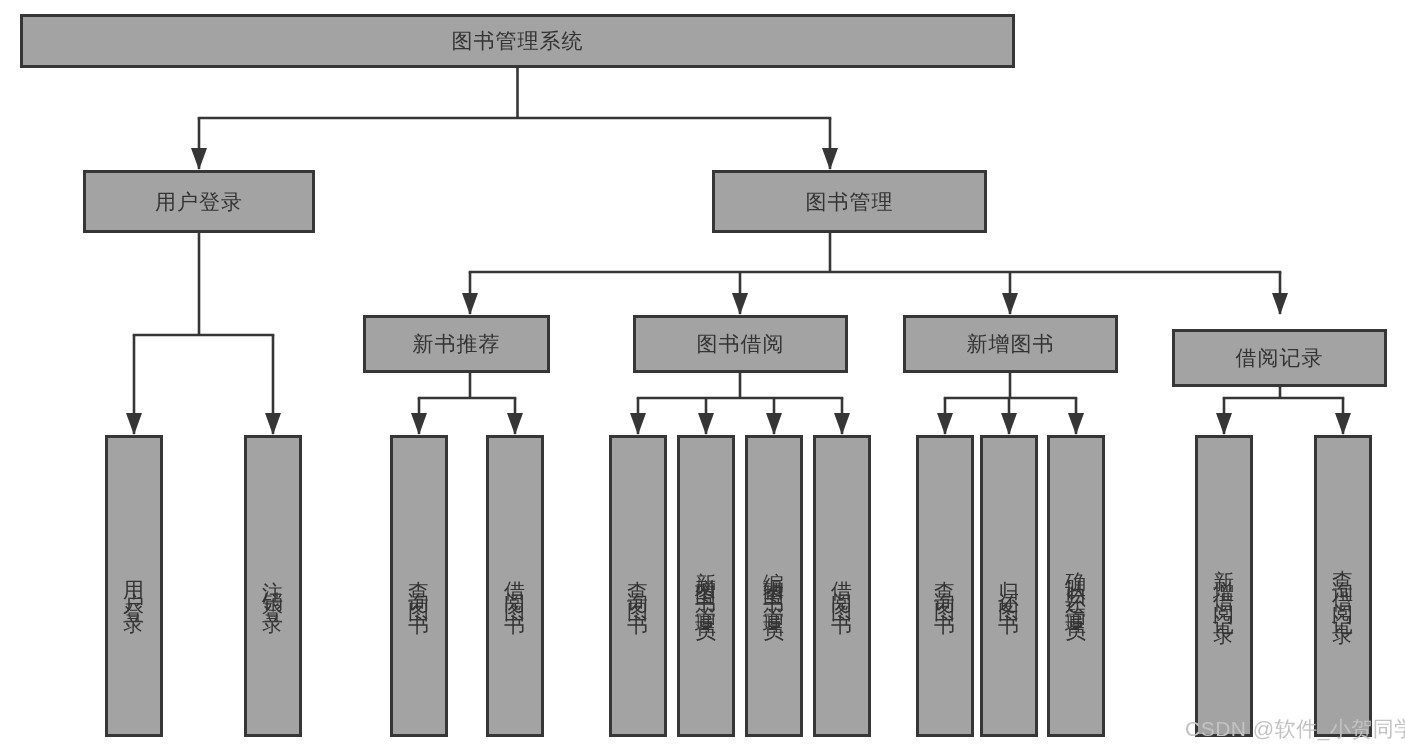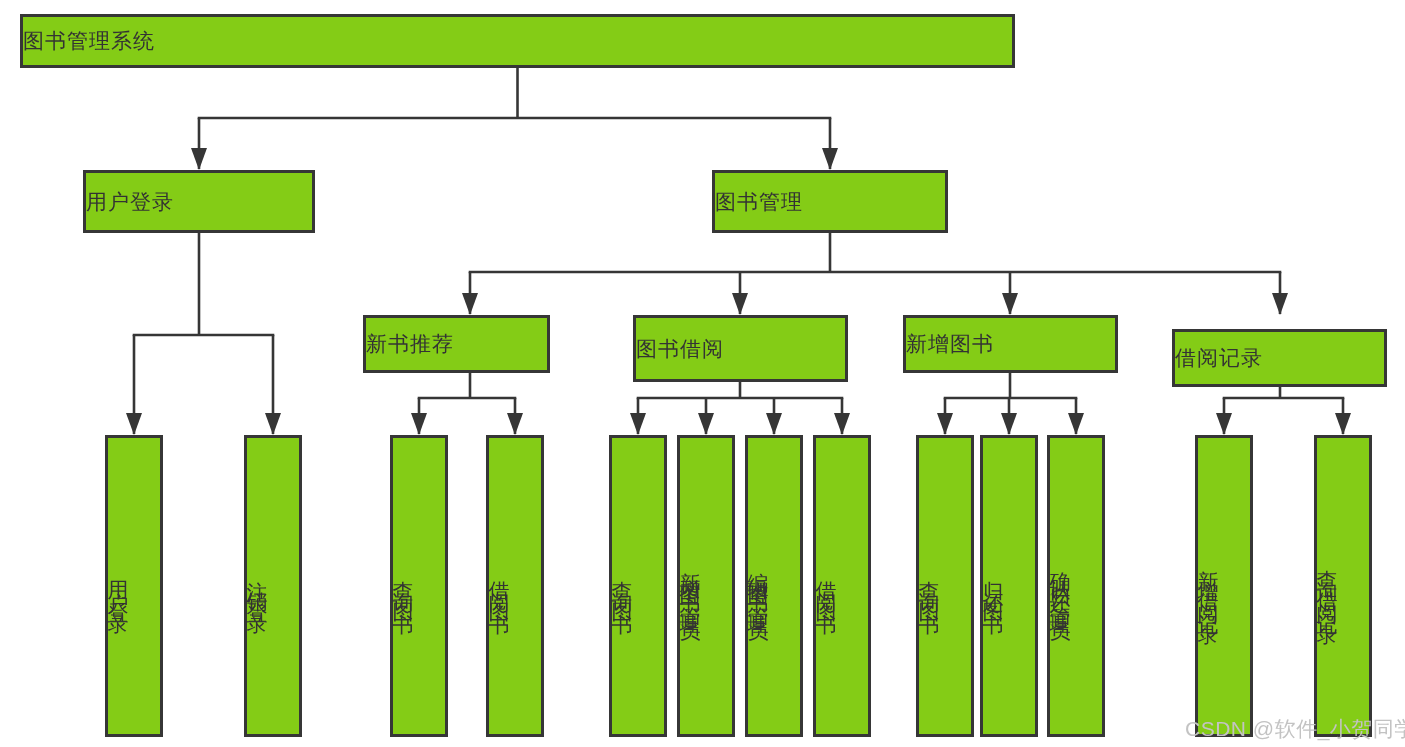--- a/index.html
+++ b/index.html
@@ -19,24 +19,24 @@
     position: absolute;
     left: 0;
     top: 0;
     width: 1405px;
     height: 747px;
   }
   .box {
     position: absolute;
     box-sizing: border-box;
     border: 3px solid #363636;
-    background: #84cc16;
+    background: #a3a3a3;
     display: flex;
     align-items: center;
-    justify-content: flex-start;
+    justify-content: center;
     color: #333333;
   }
   .hlabel span {
     font-size: 21px;
     letter-spacing: 1px;
     white-space: nowrap;
   }
   .leaf {
     width: 58px;
     height: 302px;
@@ -131,28 +131,28 @@
     </g>
   </svg>
 
   <div class="box hlabel" style="left:20px;top:14px;width:995px;height:54px;">
     <span>图书管理系统</span>
   </div>
 
   <div class="box hlabel" style="left:83px;top:170px;width:232px;height:63px;">
     <span>用户登录</span>
   </div>
-  <div class="box hlabel" style="left:712px;top:170px;width:236px;height:63px;">
+  <div class="box hlabel" style="left:712px;top:170px;width:275px;height:63px;">
     <span>图书管理</span>
   </div>
 
   <div class="box hlabel" style="left:363px;top:315px;width:187px;height:58px;">
     <span>新书推荐</span>
   </div>
-  <div class="box hlabel" style="left:633px;top:315px;width:215px;height:67px;">
+  <div class="box hlabel" style="left:633px;top:315px;width:215px;height:58px;">
     <span>图书借阅</span>
   </div>
   <div class="box hlabel" style="left:903px;top:315px;width:215px;height:58px;">
     <span>新增图书</span>
   </div>
   <div class="box hlabel" style="left:1172px;top:315px;width:215px;height:58px;margin-top:14px;">
     <span>借阅记录</span>
   </div>
 
   <div class="box leaf" style="left:105px;">

